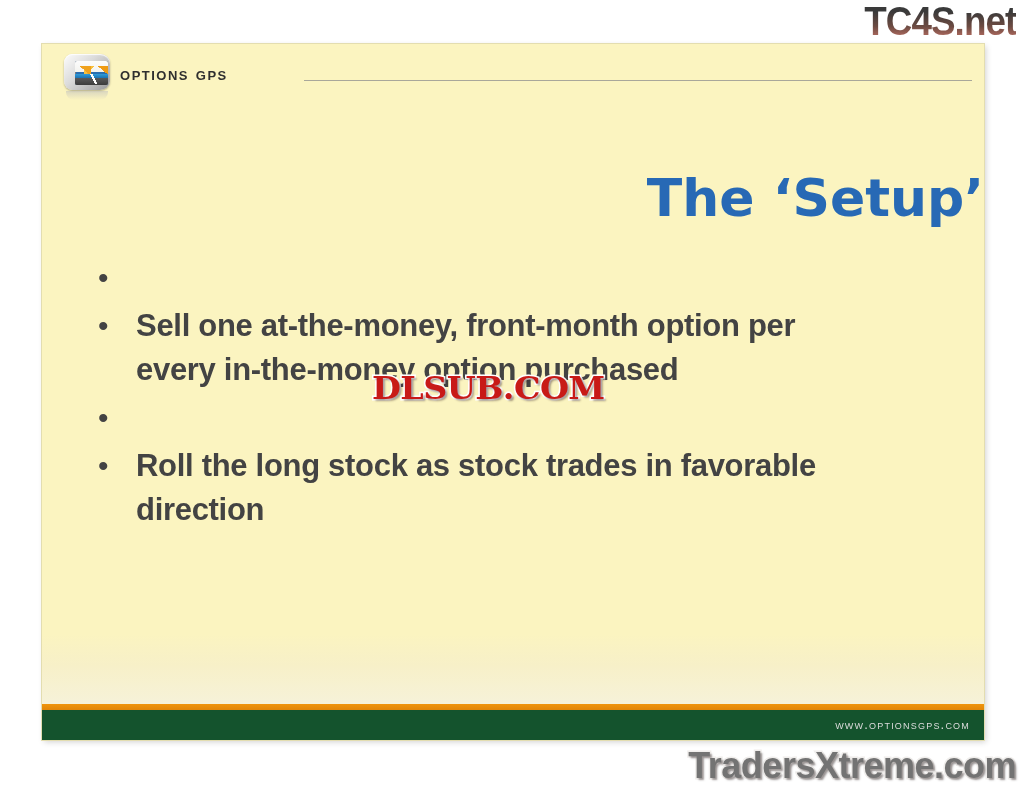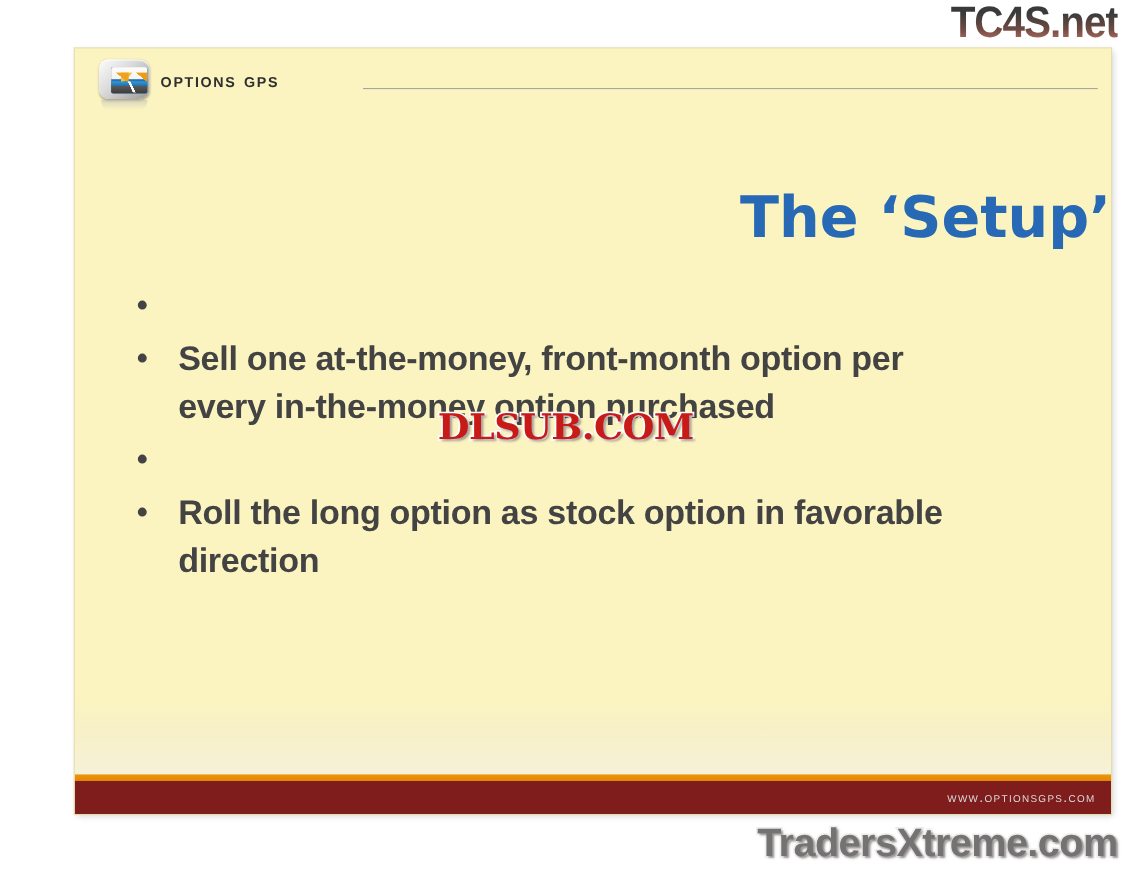--- a/index.html
+++ b/index.html
@@ -41,21 +41,20 @@
   
   #slide {
     position: absolute;
     left: 42px;
     top: 44px;
     width: 942px;
     height: 696px;
     background: #fbf4c0;
     box-shadow: 0 0 0 1px #e3ddb0, 2px 2px 6px rgba(0,0,0,0.18);
     overflow: hidden;
-    margin-left: 26px;
   }
   
   #slide-bg-fade {
     position: absolute;
     left: 0; right: 0;
     bottom: 36px;
     height: 70px;
     background: linear-gradient(180deg, rgba(251,244,192,0) 0%, #f7f0c8 45%, #f6f2d9 100%);
     pointer-events: none;
   }
@@ -209,21 +208,21 @@
     left: 0; right: 0;
     bottom: 30px;
     height: 6px;
     background: linear-gradient(180deg,#f0950d 0%, #e18508 100%);
   }
   #footer-bar {
     position: absolute;
     left: 0; right: 0;
     bottom: 0;
     height: 30px;
-    background: #7f1d1d;
+    background: #14532d;
   }
   #footer-url {
     position: absolute;
     right: 14px;
     top: 7px;
     font-family: "Liberation Sans", sans-serif;
     font-size: 13px;
     font-weight: normal;
     letter-spacing: 1.2px;
     font-variant: small-caps;
@@ -289,21 +288,21 @@
       <span class="bullet-marker">•</span>
       <span class="bullet-text">Sell one at-the-money, front-month option per every in-the-money option purchased</span>
     </div>
 
     <div class="bullet-item">
       <span class="bullet-marker">•</span>
     </div>
 
     <div class="bullet-item">
       <span class="bullet-marker">•</span>
-      <span class="bullet-text">Roll the long option as stock option in favorable direction</span>
+      <span class="bullet-text">Roll the long stock as stock trades in favorable direction</span>
     </div>
   </div>
 
   <div id="dlsub-watermark">DLSUB.COM</div>
 
   <div id="orange-bar"></div>
   <div id="footer-bar">
     <div id="footer-url">www.OptionsGPS.com</div>
   </div>
 </div>

